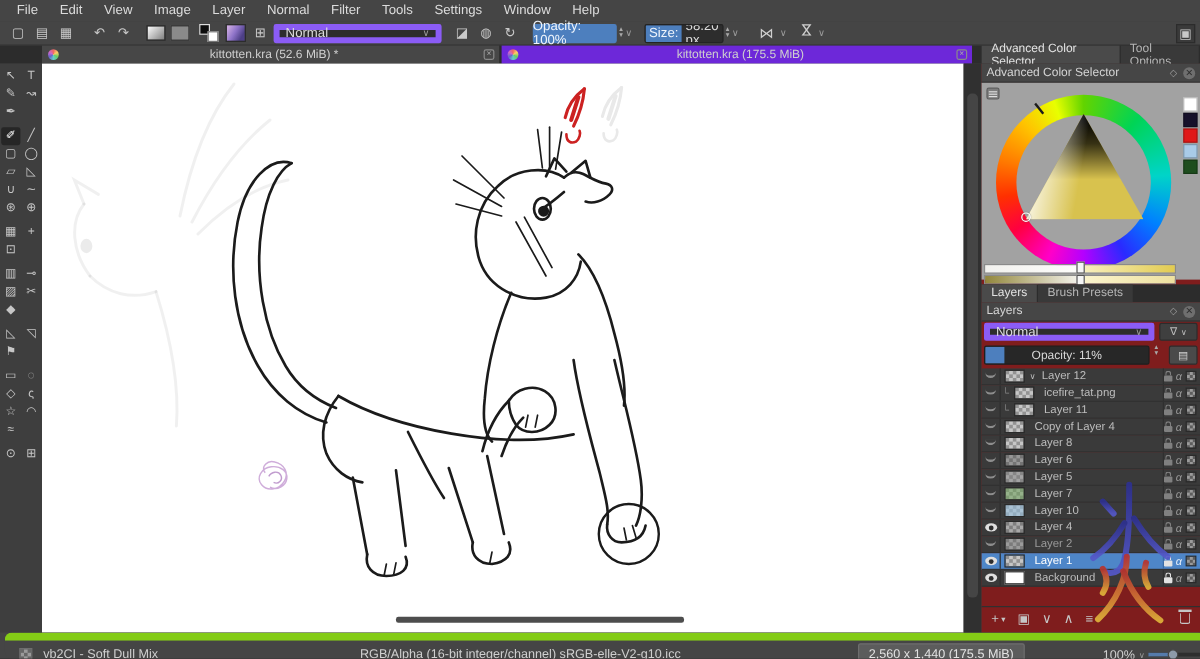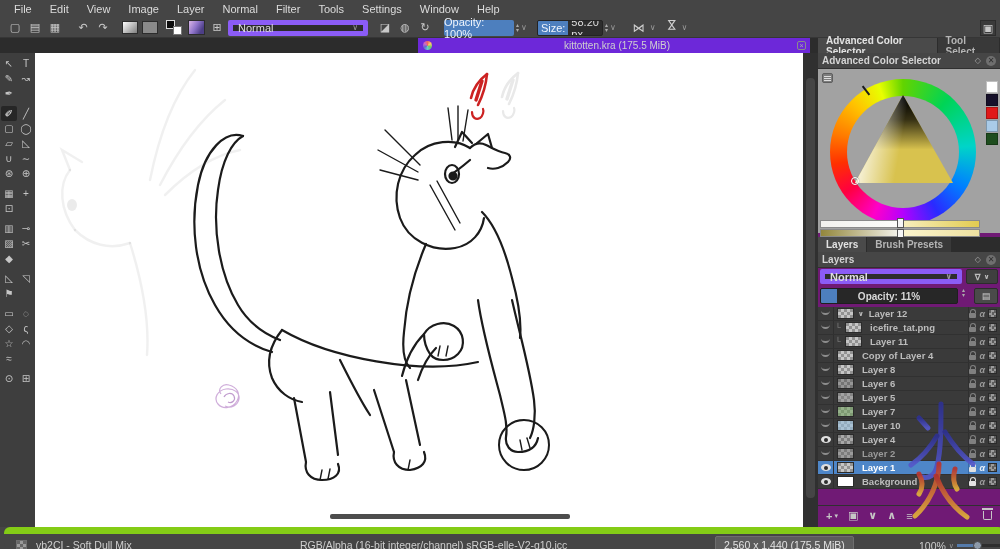--- a/index.html
+++ b/index.html
@@ -62,21 +62,21 @@
     color:#c6c6c6; font-size:10px; border-radius:2px; }
   .tool.selected { background:#262626; color:#fff; }
   .tool.empty { visibility:hidden; }
   .tool-gap { height:5px; }
   
   #canvas { position:absolute; left:35px; top:53px; width:768px; height:474px; background:#fff; overflow:hidden; }
   #hscroll { position:absolute; left:295px; top:461px; width:240px; height:5px; background:#4d4d4d; border-radius:2px; }
   #vscroll { position:absolute; left:803px; top:53px; width:15px; height:474px; background:#303030; }
   #vscroll .vthumb { position:absolute; left:3px; top:25px; width:9px; height:420px; background:#454545; border-radius:4px; }
   
-  #dockers { position:absolute; left:818px; top:53px; width:182px; height:474px; background:#701a75;font-weight:bold; }
+  #dockers { position:absolute; left:818px; top:53px; width:182px; height:474px; background:#7f1d1d; }
   .docker-tabs { position:absolute; left:0; width:182px; height:15px; background:#2c2c2c; display:flex; }
   .docker-tab { height:15px; padding:0 8px; font-size:10px; display:flex; align-items:center; color:#b5b5b5;
     background:#393939; margin-right:1px; }
   .docker-tab.active { background:#4a4a4a; color:#e2e2e2; }
   .docker-titlebar { position:absolute; left:0; width:182px; height:16px; background:#464646;
     display:flex; align-items:center; font-size:10px; color:#d4d4d4; padding:0 4px; border-bottom:1px solid #303030; }
   .docker-titlebar .t-float { margin-left:auto; font-size:8px; color:#9f9f9f; }
   .docker-titlebar .t-close { width:10px; height:10px; border-radius:50%; background:#6f6f6f; color:#2e2e2e;
     font-size:8px; line-height:10px; text-align:center; margin-left:5px; }
   
@@ -230,20 +230,25 @@
     <span class="mini-caret">∨</span>
     <span class="tsep"></span>
     <span class="mirror tbtn">⋈</span>
     <span class="mini-caret">∨</span>
     <span class="mirror v tbtn">⋈</span>
     <span class="mini-caret">∨</span>
     <div id="workspace-btn">▣</div>
   </div>
 
   <div id="tabbar">
+    <div class="doc-tab" style="left:35px;width:381px;">
+      <span class="krita-icon"></span>
+      <span class="tab-title">kittotten.kra (52.6 MiB) *</span>
+      <span class="tab-close">×</span>
+    </div>
     <div class="doc-tab" style="left:418px;width:392px;background:#6d28d9;">
       <span class="krita-icon"></span>
       <span class="tab-title">kittotten.kra (175.5 MiB)</span>
       <span class="tab-close">×</span>
     </div>
   </div>
 
   <div id="toolbox">
     <div class="tool-row">
         <span class="tool">↖</span>
@@ -426,21 +431,21 @@
     <div id="hscroll"></div>
   </div>
   <div id="vscroll">
       <div class="vthumb"></div>
     </div>
 
   <div id="dockers">
 
     <div class="docker-tabs" style="top:-15px;">
       <div class="docker-tab active">Advanced Color Selector</div>
-      <div class="docker-tab">Tool Select</div>
+      <div class="docker-tab">Tool Options</div>
     </div>
     <div class="docker-titlebar" style="top:0;">
       <span>Advanced Color Selector</span>
       <span class="t-float">◇</span>
       <span class="t-close">✕</span>
     </div>
     <div id="color-body">
       <div id="hue-ring"></div>
       <div id="hue-hole"></div>
       <div id="hue-tick"></div>

